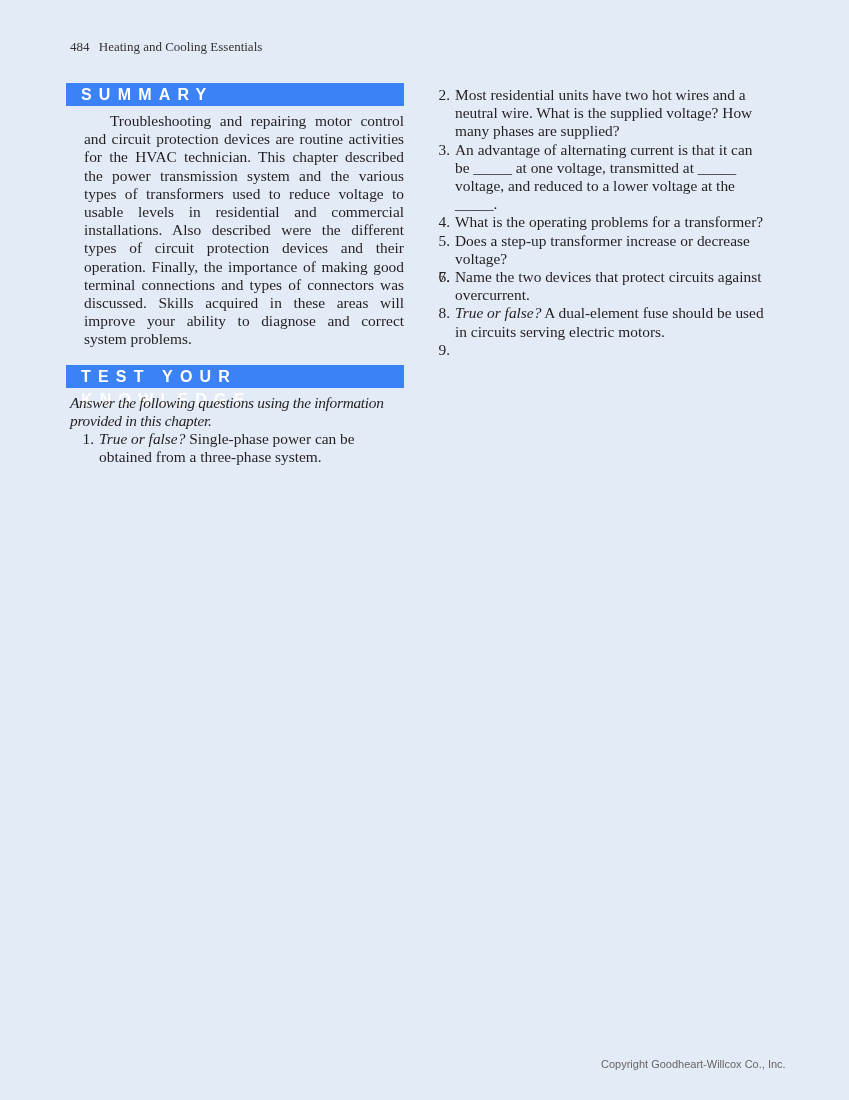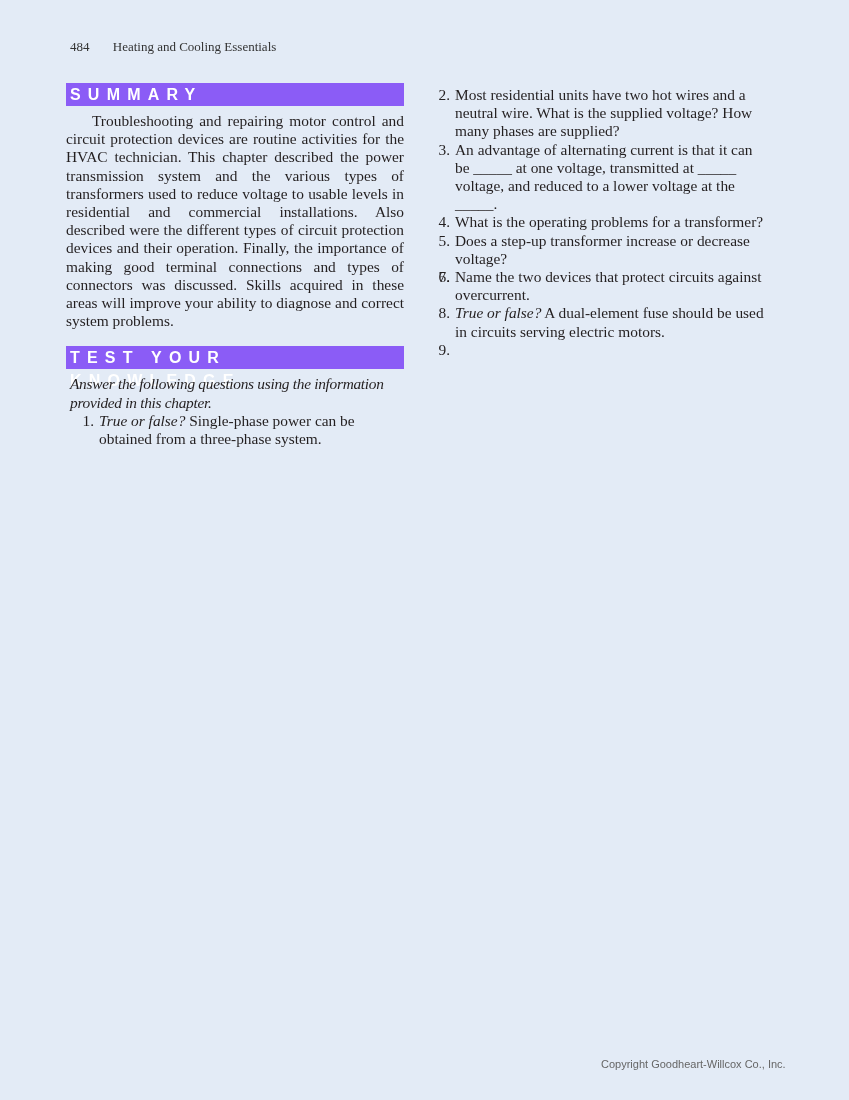--- a/index.html
+++ b/index.html
@@ -3,31 +3,31 @@
 <meta charset="utf-8">
 <style>
   html, body { margin:0; padding:0; }
   body {
     width:849px; height:1100px; background:#e3ebf6; position:relative; overflow:hidden;
     font-family:"Liberation Serif", "DejaVu Serif", serif; color:#231f20;
   }
   .running-head {
     position:absolute; left:70px; top:39px; font-size:13px; color:#333;
   }
-  .running-head .pg { margin-right:20px; }
+  .running-head .pg { margin-right:6px; }
   .col { position:absolute; top:83px; }
   .col-left { left:66px; width:338px; }
   .col-right { left:426px; width:340px; }
   .banner {
-    background:#8b5cf6; color:#fff; font-family:"Liberation Sans", "DejaVu Sans", sans-serif;
+    background:#3b82f6; color:#fff; font-family:"Liberation Sans", "DejaVu Sans", sans-serif;
     font-weight:bold; font-size:16px; letter-spacing:7.2px; height:23px; line-height:23px;
-    padding-left:4px; box-sizing:border-box;
+    padding-left:15px; box-sizing:border-box;
   }
   .para {
-    font-size:15.4px; line-height:18.2px; text-align:justify; margin:6px 0 0 0; text-indent:26px;
+    font-size:15.4px; line-height:18.2px; text-align:justify; margin:6px 0 0 18px; text-indent:26px;
   }
   .intro {
     font-size:15.4px; line-height:18.2px; font-style:italic; margin:6px 0 0 4px; letter-spacing:-0.3px;
   }
   ol.q { list-style:none; margin:0; padding:0; }
   ol.q li { position:relative; font-size:15.4px; line-height:18.2px; padding-left:29px; }
   ol.q li .num { position:absolute; left:0; width:24px; text-align:right; }
   .col-left ol.q li { padding-left:29px; margin-left:4px; }
   .col-right ol.q { margin-top:3px; }
   .it { font-style:italic; }

